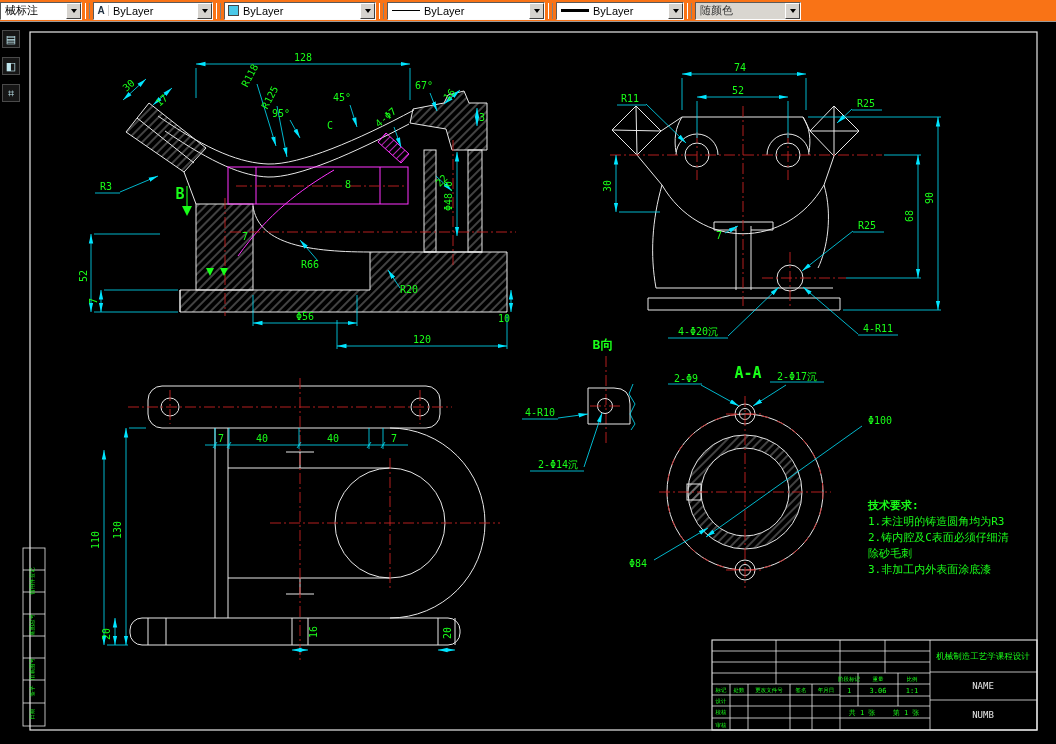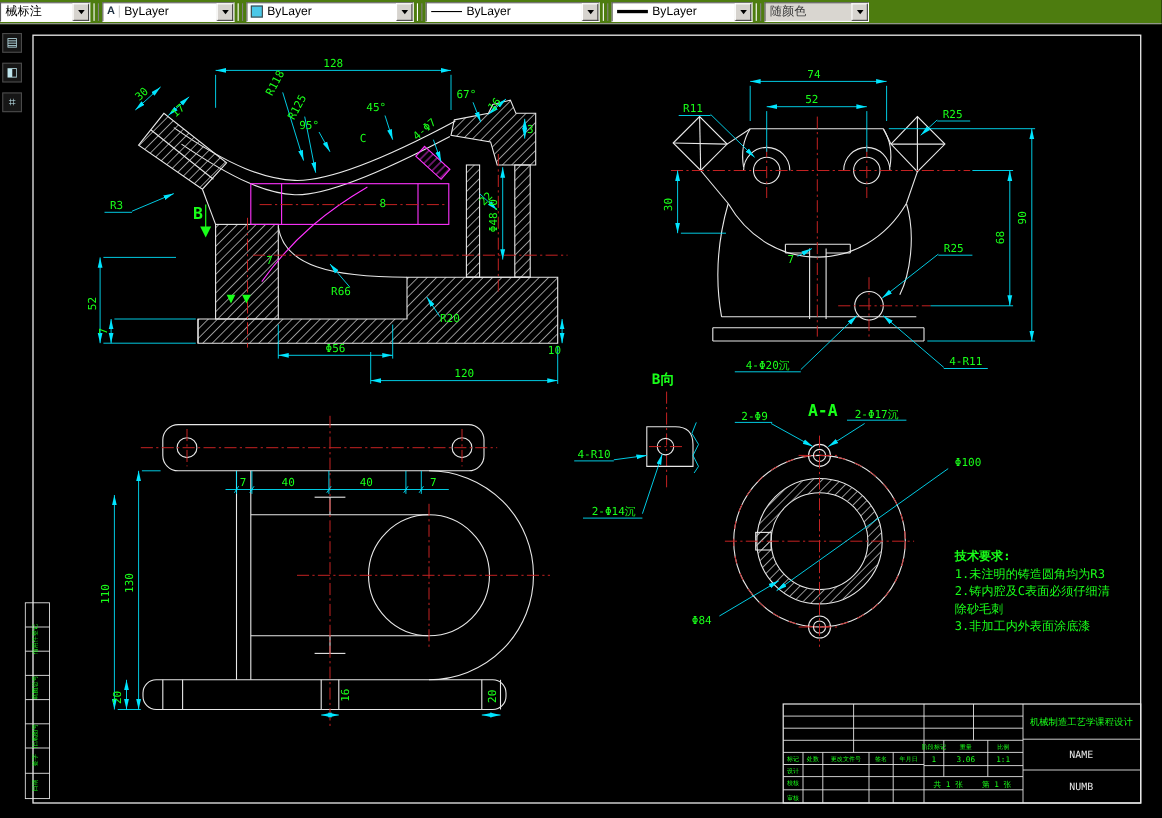--- a/index.html
+++ b/index.html
@@ -1,29 +1,29 @@
 <!DOCTYPE html>
 <html><head>
 <meta charset="utf-8">
 <style>
 *{margin:0;padding:0;box-sizing:border-box}
 html,body{width:1056px;height:744px;background:#000;overflow:hidden;font-family:"Liberation Sans",sans-serif}
-.toolbar{position:absolute;top:0;left:0;width:1056px;height:22px;background:#4d7c0f;border-bottom:1px solid #9a9a9a;display:flex;align-items:center;z-index:10}
+.toolbar{position:absolute;top:0;left:0;width:1056px;height:22px;background:#f97316;border-bottom:1px solid #9a9a9a;display:flex;align-items:center;z-index:10}
 .grip{width:5px;height:16px;margin:0 3px;border-left:1px solid #fff;border-right:1px solid #808080}
 .combo{height:18px;display:flex;align-items:center;background:#fff;border:1px solid;border-color:#5a5a5a #fdfdfd #fdfdfd #5a5a5a}
 .ctext{flex:1;padding:0 4px;font-size:11px;color:#000;white-space:nowrap;overflow:hidden}
 .cbtn{width:15px;height:16px;background:#d6d3ce;border:1px solid;border-color:#fff #404040 #404040 #fff;display:flex;align-items:center;justify-content:center}
 .arr-down{width:0;height:0;border-left:3px solid transparent;border-right:3px solid transparent;border-top:4px solid #000}
 .cicon{width:15px;text-align:center;font-size:10px;font-weight:bold;color:#234;border-right:1px solid #ccc}
 .swatch{width:11px;height:11px;margin-left:3px;border:1px solid #444}
 .ltline{width:28px;margin-left:4px;border-top:1px solid #000}
 .lwline{width:28px;margin-left:4px;border-top:3px solid #000}
 .disabled{background:#d9d6d0}
 .disabled .ctext{color:#3a3a3a}
-.w-dim{width:82px}.w-text{width:120px}.w-color{width:152px}.w-lt{width:158px}.w-lw{width:128px}.w-ps{width:95px}
+.w-dim{width:82px}.w-text{width:120px}.w-color{width:152px}.w-lt{width:158px}.w-lw{width:128px}.w-ps{width:106px}
 .leftbar{position:absolute;top:22px;left:0;width:22px;height:722px;background:#000;z-index:5;display:flex;flex-direction:column;align-items:center;gap:9px;padding-top:8px}
 .lbtn{width:18px;height:18px;background:#161616;border:1px solid #4a4a4a;color:#bfe6ee;font-size:11px;line-height:16px;text-align:center;cursor:default}
 svg.canvas{position:absolute;top:22px;left:0}
 svg text{font-family:"DejaVu Sans Mono",monospace}
 .w{stroke:#e8e8e8;fill:none;stroke-width:1}
 .w2{stroke:#e8e8e8;fill:url(#h);stroke-width:1}
 .red{stroke:#c62222;fill:none;stroke-width:.9;stroke-dasharray:11 3 2 3}
 .redc{stroke:#c62222;fill:none;stroke-width:.9;stroke-dasharray:7 9}
 .cy{stroke:#00e5ff;fill:none;stroke-width:.8}
 .mg{stroke:#ff33ff;fill:none;stroke-width:1}

